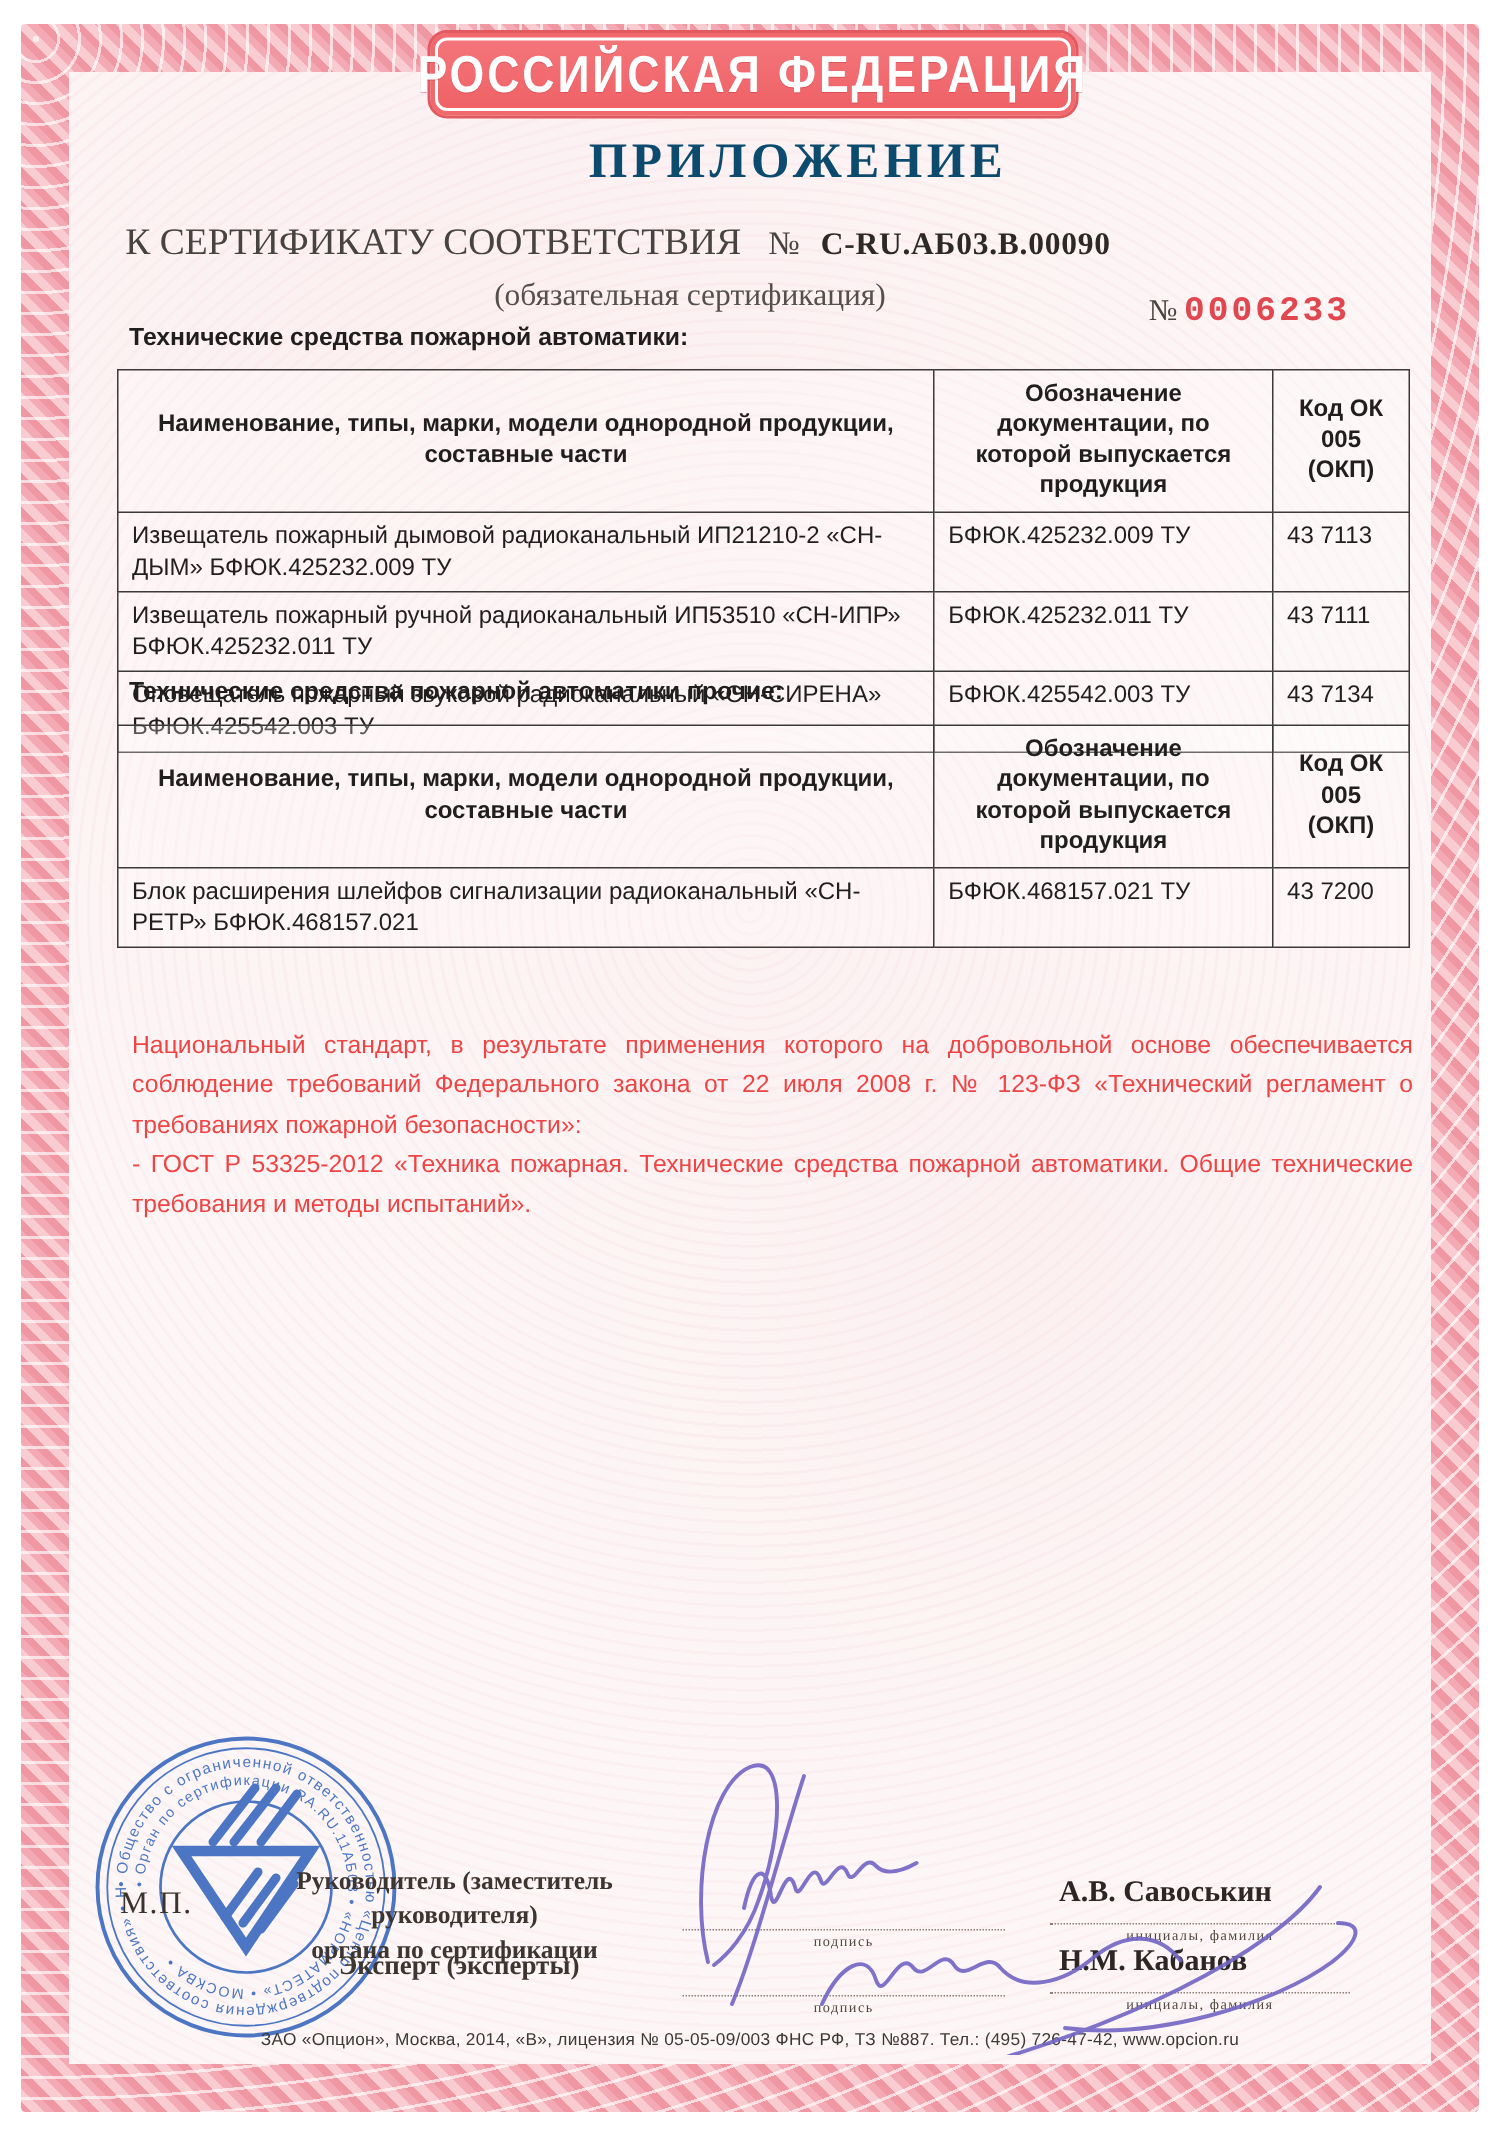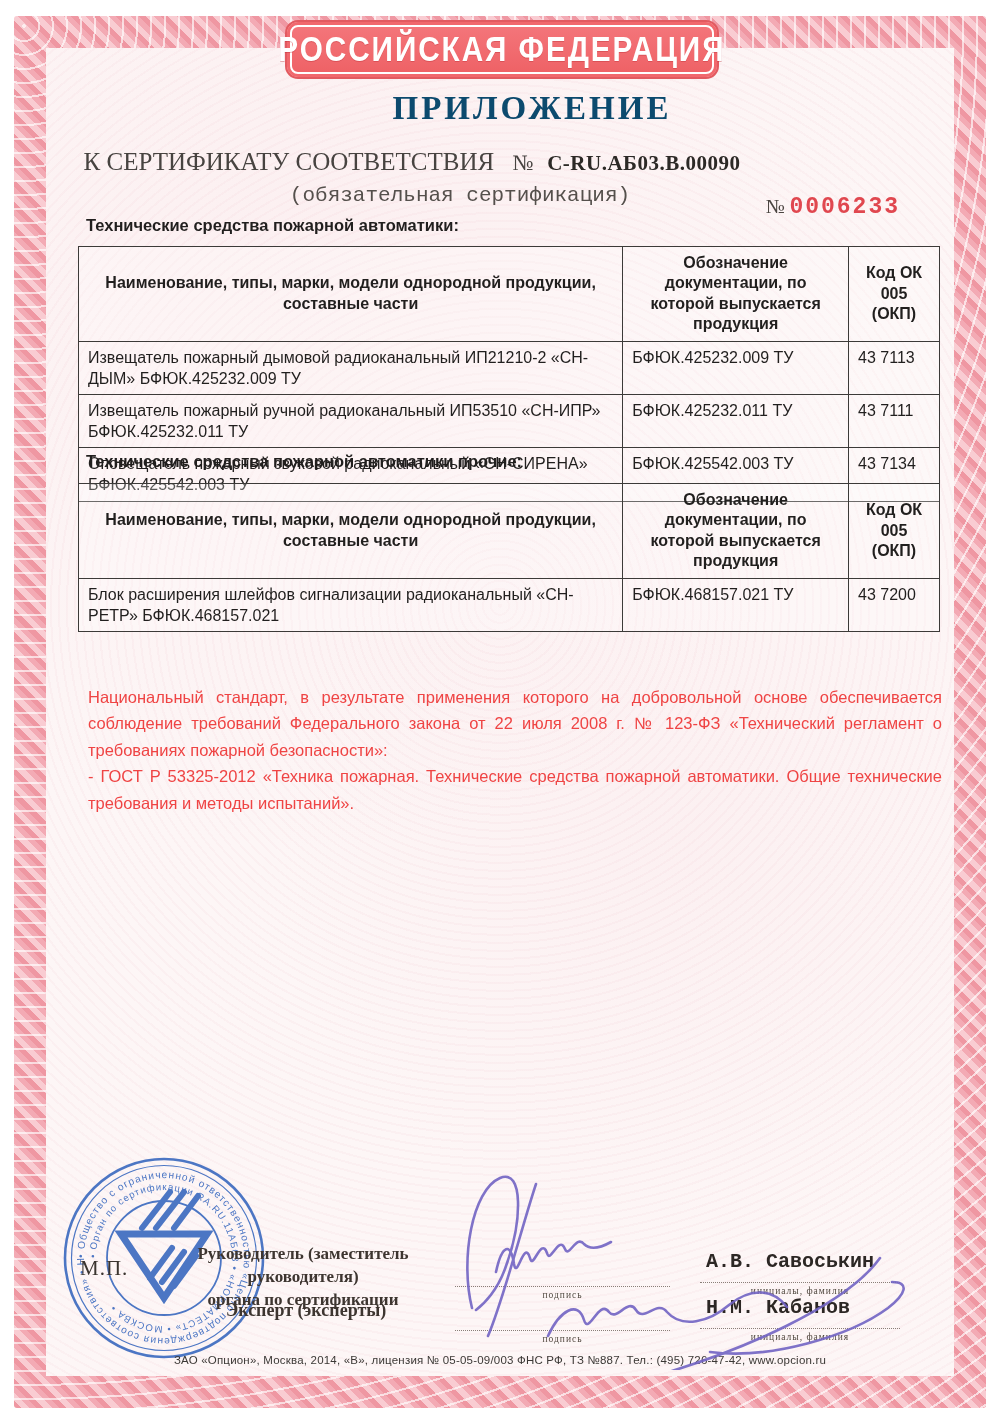--- a/index.html
+++ b/index.html
@@ -27,21 +27,21 @@
     transform:scale(.96,1.12);white-space:nowrap;
     text-shadow:0 1px 0 rgba(180,40,50,.35);}
   
   .doc-title{position:absolute;left:0;top:90px;width:1000px;text-align:center;z-index:2;
     font-family:"Liberation Serif",serif;font-size:33px;font-weight:700;letter-spacing:3px;color:#0c4a6e;padding-left:32px;}
   .cert-line{position:absolute;left:0;top:148px;width:824px;text-align:center;z-index:2;
     font-family:"Liberation Serif",serif;font-size:25px;color:#474340;}
   .cert-line .no-sym{margin-left:18px;font-size:22px;}
   .cert-line .cert-num{margin-left:14px;font-size:21px;font-weight:700;color:#2c2926;letter-spacing:.5px;}
   .cert-type{position:absolute;left:0;top:184px;width:920px;text-align:center;z-index:2;
-    font-family:Liberation Mono, monospace;font-size:21px;color:#55504c;}
+    font-family:Liberation Serif, serif;font-size:21px;color:#55504c;}
   .serial{position:absolute;right:100px;top:194px;z-index:2;white-space:nowrap;}
   .serial .sym{font-family:"Liberation Serif",serif;font-size:20px;color:#4a4440;}
   .serial .num{font-family:"Liberation Mono",monospace;font-size:23px;font-weight:700;
     color:#e0474f;letter-spacing:2px;}
   .section-heading{position:absolute;z-index:2;font-size:16.5px;font-weight:700;color:#211f1e;}
   
   table.products{position:absolute;left:78px;z-index:2;width:862px;border-collapse:collapse;
     background:rgba(255,255,255,.25);}
   table.products th,table.products td{border:1.6px solid #3c3a38;color:#211f1e;}
   table.products th{font-size:16px;font-weight:700;text-align:center;padding:6px 8px;line-height:1.28;}
@@ -56,21 +56,21 @@
   .stamp{position:absolute;left:58px;top:1152px;width:212px;height:212px;z-index:3;opacity:.92;}
   .mp{position:absolute;left:80px;top:1256px;z-index:4;font-family:"Liberation Serif",serif;
     font-size:21px;color:#3a342f;letter-spacing:1px;}
   .role1{position:absolute;left:148px;top:1243px;width:310px;z-index:4;text-align:center;
     font-family:"Liberation Serif",serif;font-size:17px;font-weight:600;color:#3d3530;line-height:1.35;}
   .role2{position:absolute;left:226px;top:1300px;z-index:4;
     font-family:"Liberation Serif",serif;font-size:18px;font-weight:600;color:#3d3530;}
   .sig-line{position:absolute;z-index:2;border-bottom:1.3px dotted #8a7f78;}
   .sig-label{position:absolute;z-index:2;font-family:"Liberation Serif",serif;font-size:9.5px;
     letter-spacing:1px;color:#50483f;text-align:center;}
-  .sig-name{position:absolute;z-index:4;font-family:Liberation Mono, monospace;font-size:20px;
+  .sig-name{position:absolute;z-index:4;font-family:Liberation Serif, serif;font-size:20px;
     font-weight:700;color:#2c2724;white-space:nowrap;}
   .ink{position:absolute;left:410px;top:1140px;width:560px;height:230px;z-index:5;pointer-events:none;}
   
   .footer{position:absolute;left:0;top:1354px;width:1000px;z-index:3;text-align:center;
     font-size:11.5px;color:#3b3835;letter-spacing:.2px;}
 </style>
 </head>
 <body>
 
 <div class="page">

